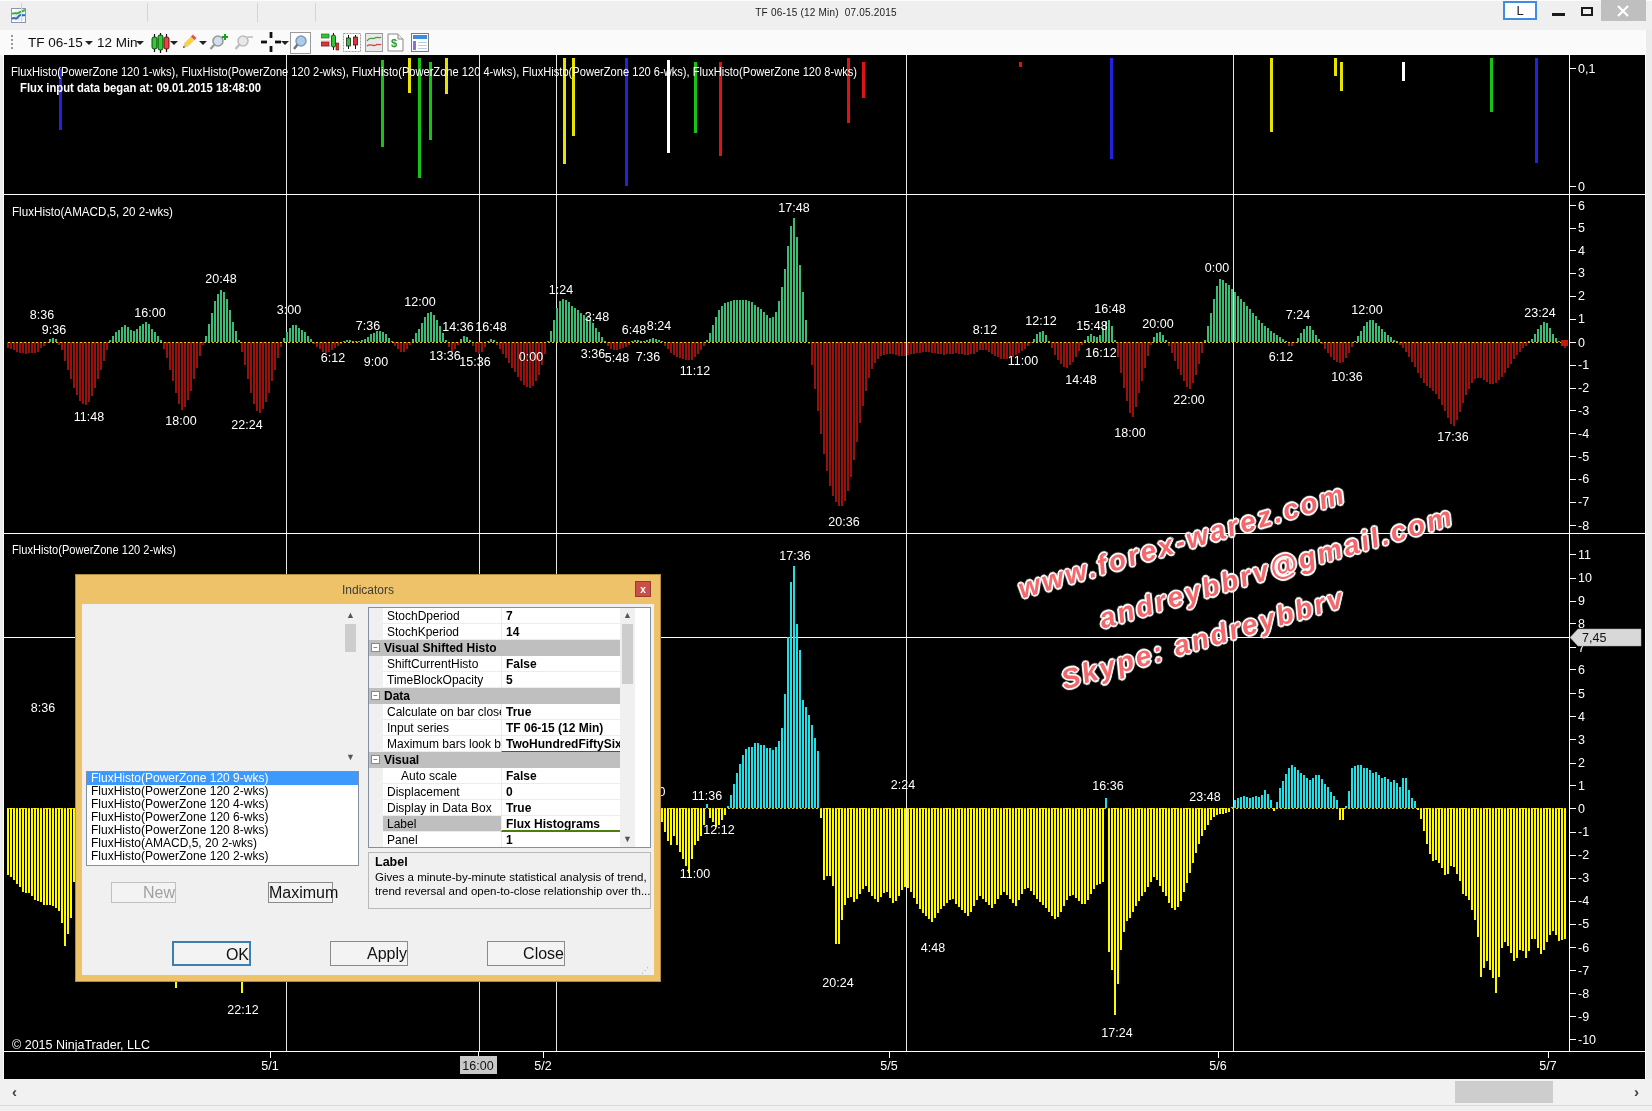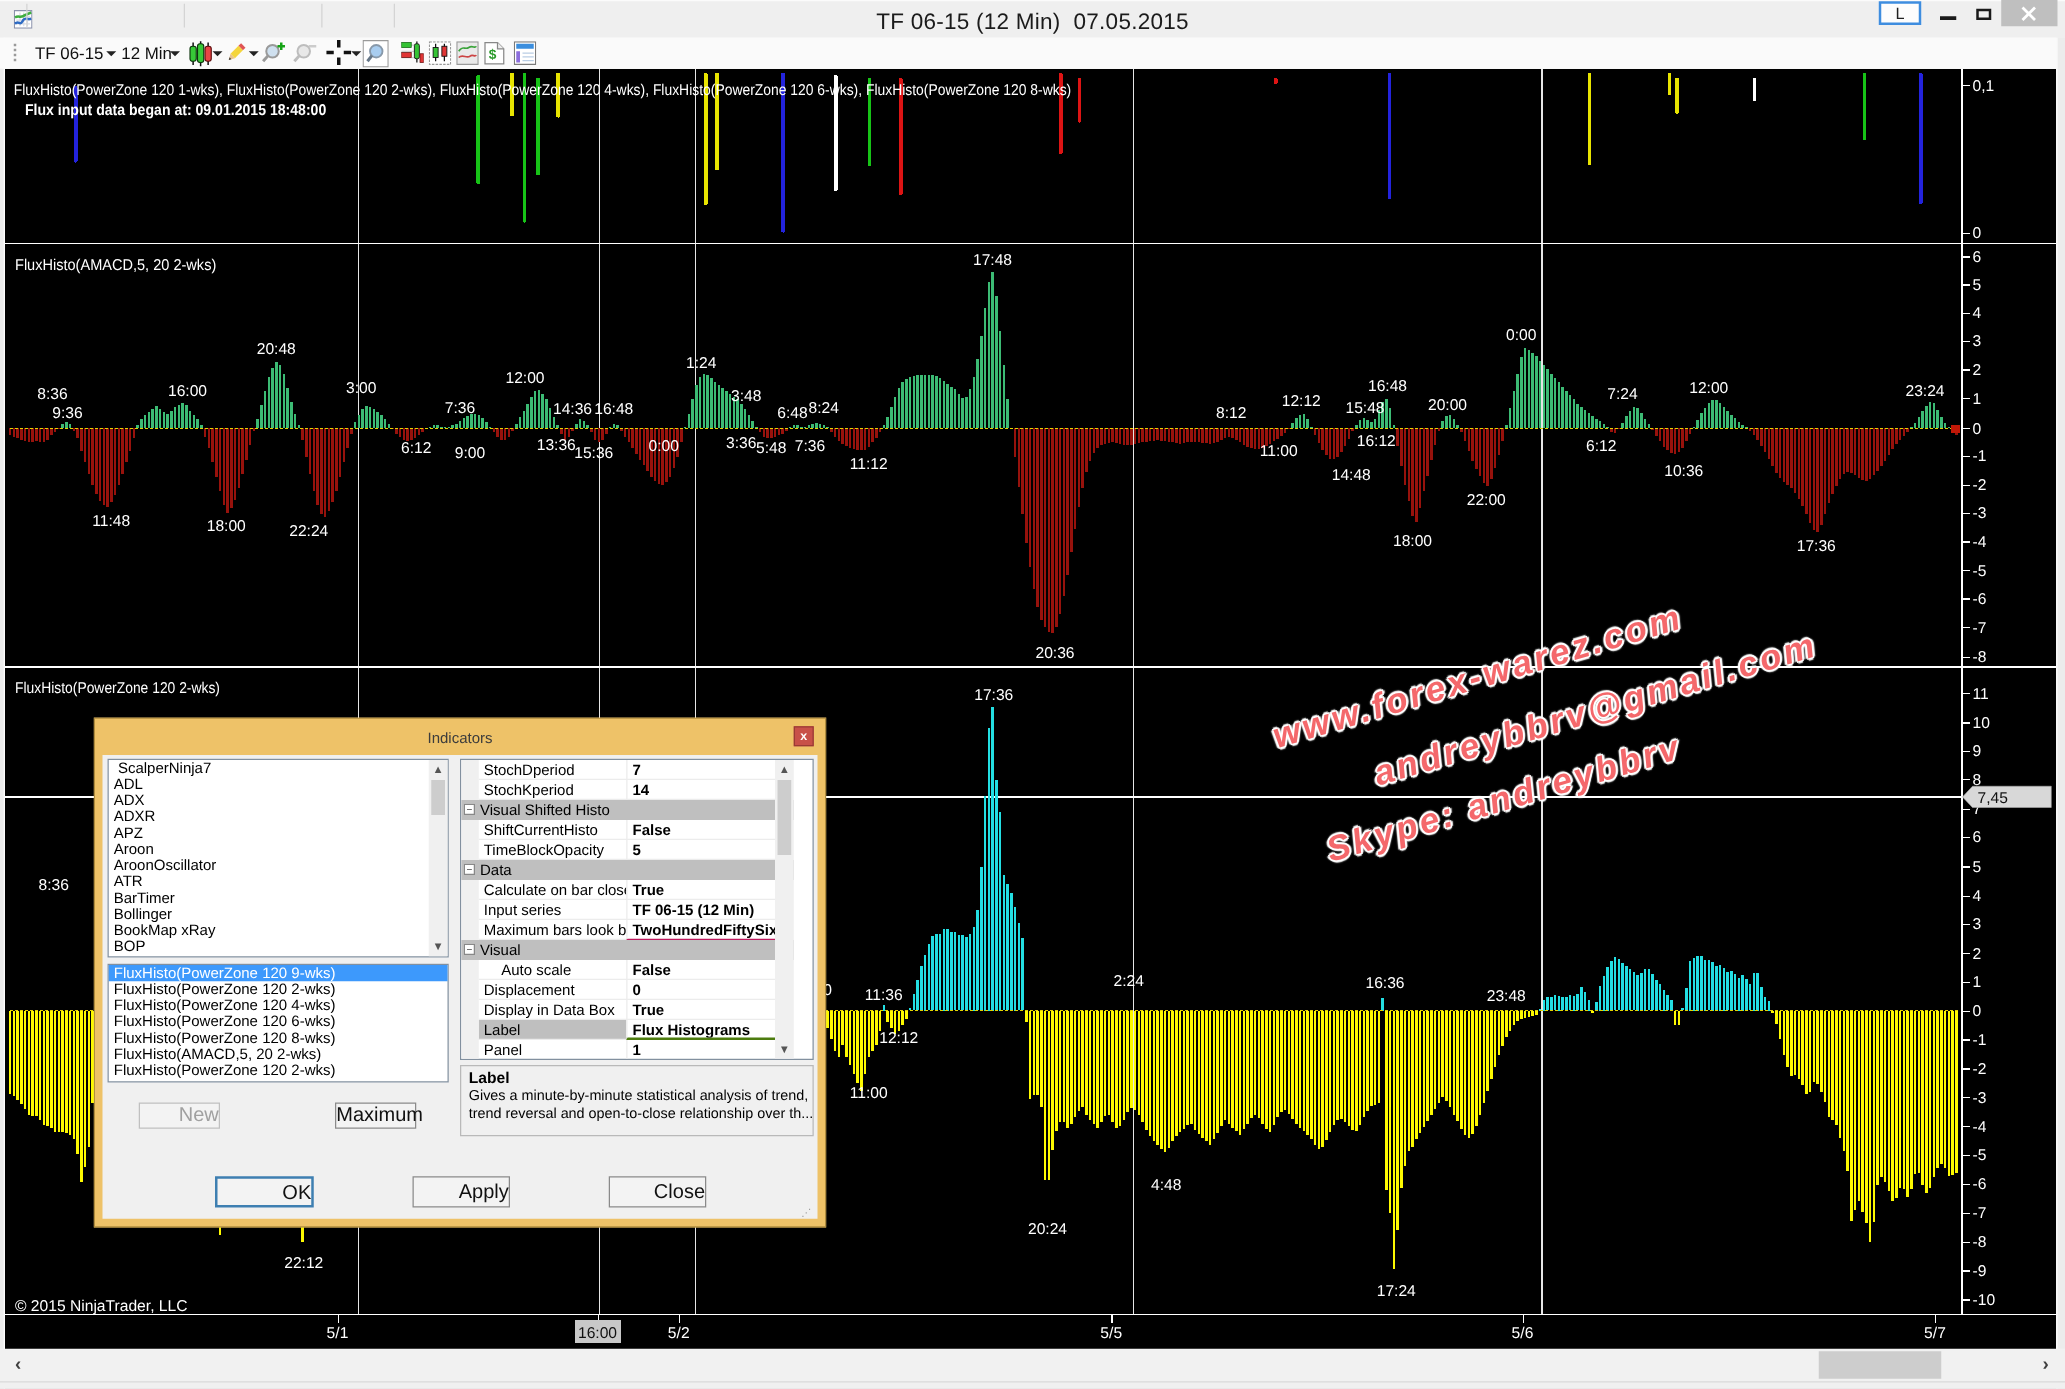--- a/index.html
+++ b/index.html
@@ -1,34 +1,34 @@
 <!DOCTYPE html>
 <html><head><meta charset="utf-8"><style>
 *{margin:0;padding:0;box-sizing:border-box}
 html,body{width:1652px;height:1111px;overflow:hidden;background:#f0f0f0;font-family:"Liberation Sans",sans-serif}
 #root{position:relative;width:1652px;height:1111px}
 .abs{position:absolute}
 .tl{fill:#fff;font-size:12.5px}
 .ax text{fill:#fff;font-size:12.5px}
 #titlebar{left:0;top:0;width:1652px;height:30px;background:#efefef;border-top:1px solid #fbfbfb}
-#title{left:0;top:7px;width:1652px;text-align:center;font-size:18px;color:#1b1b1b;letter-spacing:0.2px}
+#title{left:0;top:7px;width:1652px;text-align:center;font-size:10px;color:#1b1b1b;letter-spacing:0.2px}
 #toolbar{left:0;top:30px;width:1645px;height:25px;background:#fafafa}
 .tbtxt{top:35px;font-size:13.5px;color:#101010}
 .tsep{top:3px;width:1px;height:19px;background:#d4d4d4}
 .dd{top:41px;width:0;height:0;border-left:4px solid transparent;border-right:4px solid transparent;border-top:4px solid #222}
 #dlg{left:75px;top:574px;width:586px;height:408px;background:#eec268;box-shadow:0 0 0 1px #b08d3e inset}
 #dlginner{left:7px;top:30px;width:572px;height:371px;background:#f0f0f0}
 .lb{position:absolute;background:#fff;border:1px solid #82909f;font-size:12px;color:#000}
 .lb div{height:13px;line-height:13px;padding-left:4px;white-space:nowrap}
 .sel{background:#3d99fc;color:#fff}
 .sbth{position:absolute;background:#cdcdcd}
 .sbarr{position:absolute;width:100%;text-align:center;font-size:9px;color:#555;line-height:15px}
 .btn{position:absolute;background:#f3f3f3;border:1px solid #8a8a8a;text-align:right;font-size:16px;color:#111}
 .gridrow{position:absolute;height:16px;line-height:16px;font-size:12px;overflow:hidden;white-space:nowrap}
-.ghead{background:#bfbfbf;font-weight:normal}
+.ghead{background:#bfbfbf;font-weight:bold}
 .wm{position:absolute;color:#f4686b;font-size:28px;line-height:32px;font-weight:bold;font-style:italic;white-space:nowrap;transform-origin:0 50%;text-shadow:-1px -1px 0 #fff,1px -1px 0 #fff,-1px 1px 0 #fff,1px 1px 0 #fff,0 -2px 1px #fff,0 2px 1px #fff,-2px 0 1px #fff,2px 0 1px #fff;letter-spacing:2.5px}
 </style></head><body>
 <div id="root">
 <div class="abs" style="left:0;top:30px;width:4px;height:1081px;background:#ececec;border-right:1px solid #fdfdfd"></div>
 <div class="abs" style="left:1645px;top:30px;width:7px;height:1081px;background:#ececec;border-left:1px solid #fdfdfd"></div>
 <svg width="1652" height="1111" style="position:absolute;left:0;top:0" shape-rendering="crispEdges" font-family="Liberation Sans, sans-serif">
 <rect x="4" y="55" width="1641" height="1024" fill="#000"></rect>
 <line x1="286.5" y1="55" x2="286.5" y2="1051" stroke="#ffffff" stroke-width="1" opacity="0.9"></line>
 <line x1="479.5" y1="55" x2="479.5" y2="1051" stroke="#ffffff" stroke-width="1" opacity="0.9"></line>
 <line x1="556.5" y1="55" x2="556.5" y2="1051" stroke="#ffffff" stroke-width="1" opacity="0.9"></line>
@@ -1368,34 +1368,20 @@
       <g stroke="#b9cde4">
         <line x1="7" y1="9.5" x2="16" y2="9.5"></line>
         <line x1="7" y1="12.5" x2="16" y2="12.5"></line>
         <line x1="7" y1="15.5" x2="16" y2="15.5"></line>
       </g>
     </svg>
 <div class="abs" id="dlg">
 <div class="abs" style="left:0;top:0;width:586px;height:30px;text-align:center;font-size:12px;color:#3c3c3c;line-height:32px">Indicators</div>
 <div class="abs" style="left:560px;top:7px;width:16px;height:16px;background:#c85048;border:1px solid #9a3a34;color:#fff;font-size:10px;text-align:center;line-height:15px;font-weight:bold">x</div>
 <div class="abs" id="dlginner"></div>
-<div class="lb" style="left:11px;top:33px;width:273px;height:159px">
-        <div>&nbsp;ScalperNinja7</div>
-        <div>ADL</div>
-        <div>ADX</div>
-        <div>ADXR</div>
-        <div>APZ</div>
-        <div>Aroon</div>
-        <div>AroonOscillator</div>
-        <div>ATR</div>
-        <div>BarTimer</div>
-        <div>Bollinger</div>
-        <div>BookMap xRay</div>
-        <div>BOP</div>
-      </div>
 <div class="abs" style="left:268px;top:34px;width:15px;height:157px;background:#f0f0f0"></div>
 <div class="sbarr abs" style="left:268px;top:34px;width:15px;height:15px">▲</div>
 <div class="sbarr abs" style="left:268px;top:176px;width:15px;height:15px">▼</div>
 <div class="sbth abs" style="left:270px;top:50px;width:11px;height:28px"></div>
 <div class="lb" style="left:11px;top:197px;width:273px;height:95px">
         <div class="sel">FluxHisto(PowerZone 120 9-wks)</div>
         <div>FluxHisto(PowerZone 120 2-wks)</div>
         <div>FluxHisto(PowerZone 120 4-wks)</div>
         <div>FluxHisto(PowerZone 120 6-wks)</div>
         <div>FluxHisto(PowerZone 120 8-wks)</div>

